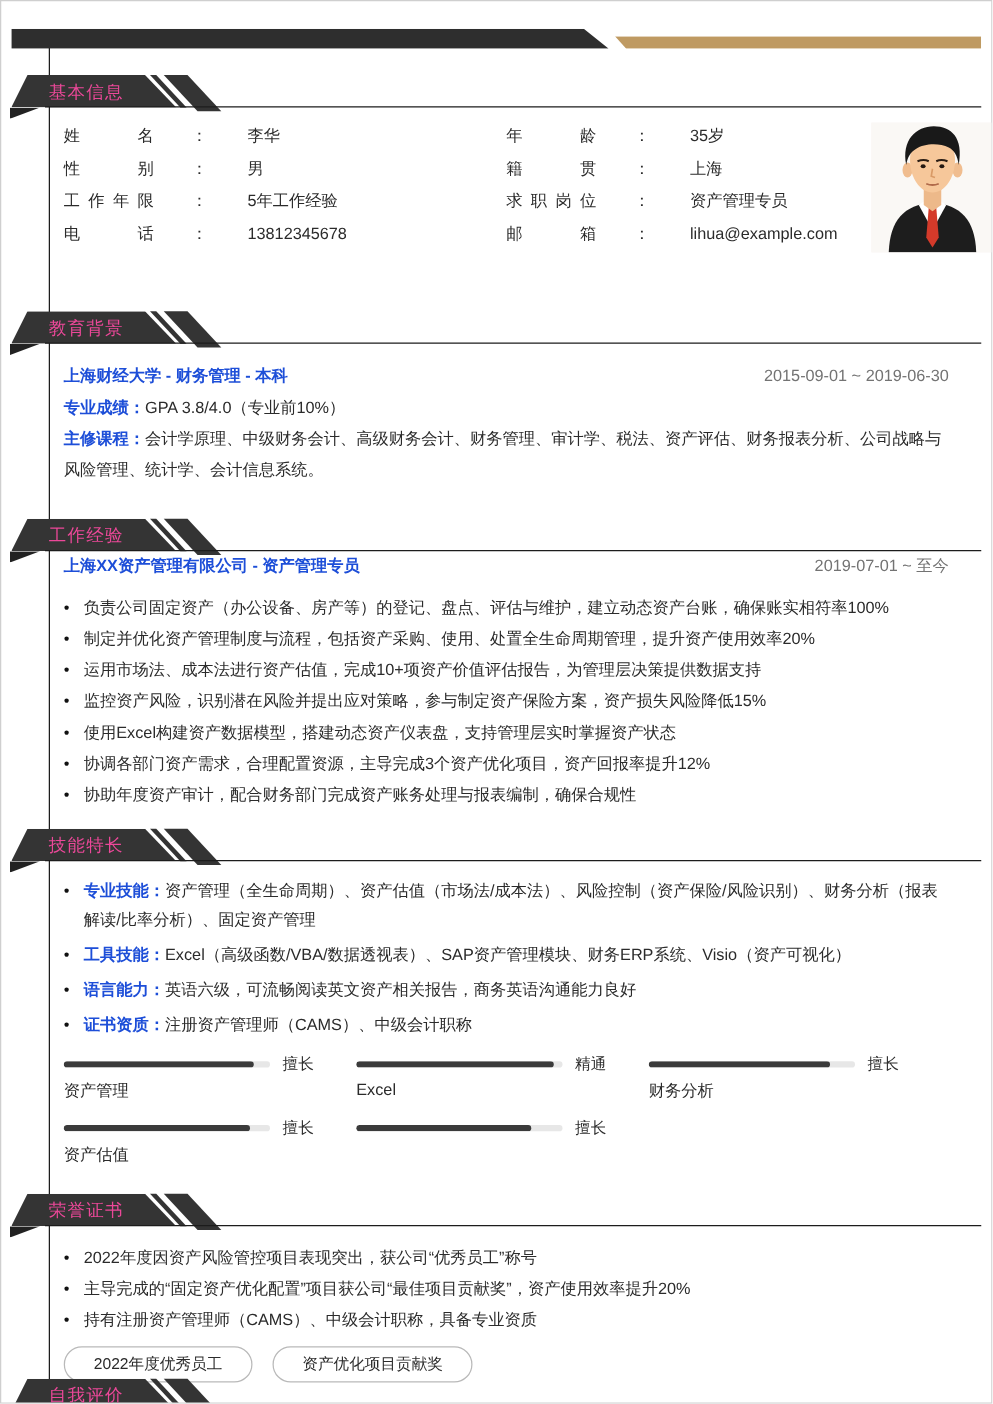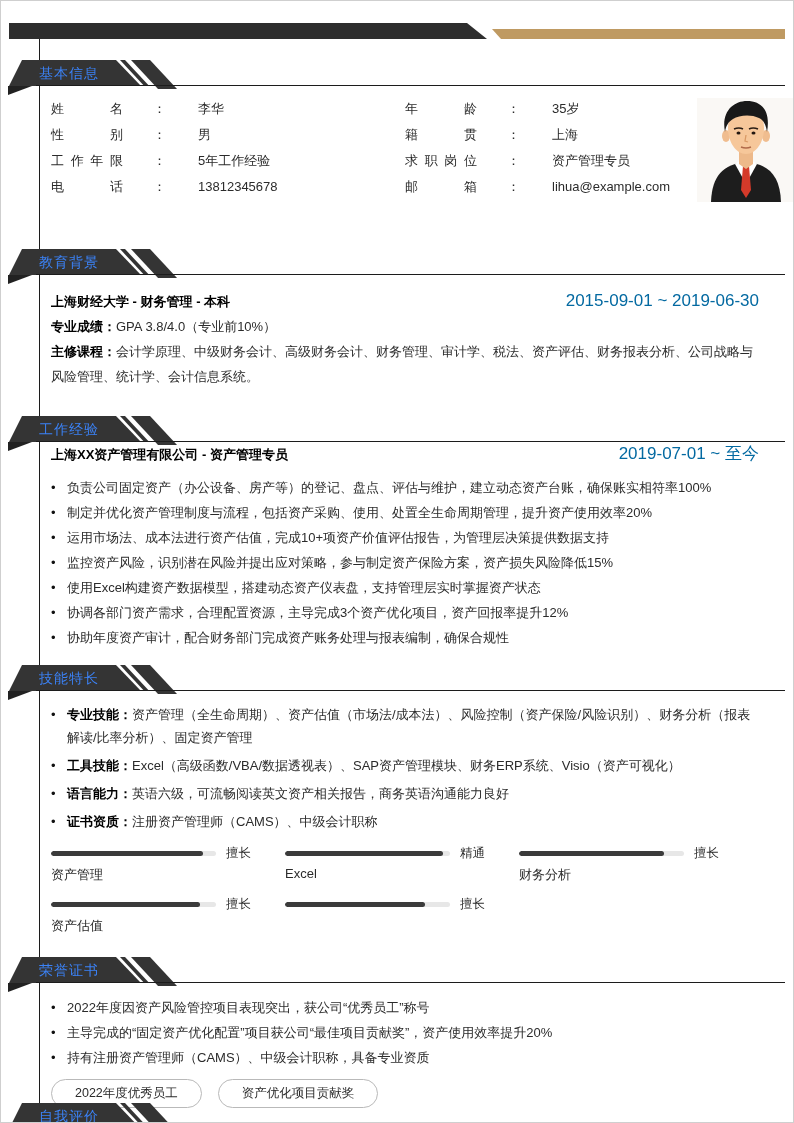--- a/index.html
+++ b/index.html
@@ -11,42 +11,42 @@
   .vline { position:absolute; left:38px; top:36px; width:1px; height:1068px; background:#1c1c1c; z-index:0; }
 
   
   .topbar { position:absolute; top:22px; left:8px; right:8px; height:16px; display:flex; align-items:flex-end; z-index:1; }
   .topbar-dark { width:478px; height:16px; background:#2e2e2e; clip-path:polygon(0 0, calc(100% - 20px) 0, 100% 100%, 0 100%); }
   .topbar-gold { flex:1; height:10px; margin-left:5px; background:#bf9a62; clip-path:polygon(0 0, 100% 0, 100% 100%, 9px 100%); }
 
   
   .sec-h { position:relative; height:26px; z-index:2; }
   .sh-body { position:absolute; left:8px; top:0; width:132px; height:26px; background:#343434; clip-path:polygon(13px 0, 107px 0, 132px 26px, 0 26px); }
-  .sh-title { position:absolute; left:38px; top:0; line-height:26px; color:#3b82f6; font-size:14px; letter-spacing:1px; z-index:3; }
+  .sh-title { position:absolute; left:38px; top:0; line-height:26px; color:#ec4899; font-size:14px; letter-spacing:1px; z-index:3; }
   .sh-s1 { position:absolute; left:119px; top:0; width:5px; height:26px; background:#343434; transform:skewX(43deg); transform-origin:left top; }
   .sh-s2 { position:absolute; left:130px; top:0; width:19px; height:29px; background:#343434; transform:skewX(43deg); transform-origin:left top; }
   .sh-fold { position:absolute; left:7px; top:26px; width:24px; height:9px; background:#222; clip-path:polygon(0 0, 100% 0, 0 100%); }
   .sh-line { position:absolute; left:35px; right:8px; bottom:0; height:0; border-bottom:1.5px solid #1c1c1c; }
 
   .content { position:relative; z-index:1; padding:0 34px 0 50px; }
 
   
   .info-wrap { position:relative; margin-top:10px; }
   .info-cols { display:flex; }
   .info-col { width:365px; }
   .info-row { display:flex; line-height:26px;gap:24px; }
   .f-label { display:inline-block; width:72px; text-align:justify; text-align-last:justify; color:#2b2b2b; }
   .f-colon { margin:0 8px 0 6px; }
   .f-value { color:#2b2b2b; }
   .photo { position:absolute; right:-2px; top:2px; width:98px; height:104px; background:#faf8f5; overflow:hidden; }
 
   
   .line-head { display:flex; justify-content:space-between; align-items:baseline; line-height:24px; }
-  .bold { font-weight:bold; color:#000000; }
-  .date { font-size:17px; color:#0369a1; }
+  .bold { font-weight:bold; color:#1d4ed8; }
+  .date { font-size:13px; color:#737373; }
   .para { line-height:25px; }
   .bullets { margin-top:8px; }
   .bullet { display:flex; line-height:25px; }
   .bullet .dot { width:16px; flex:0 0 16px; color:#111; }
   .bullet .btext { flex:1; }
   .bullet.sp { margin-bottom:5px; line-height:23px; }
 
   
   .bars { display:grid; grid-template-columns:218px 218px 218px; column-gap:0; row-gap:18px; margin-top:16px;gap:16px; }
   .bar-item { width:218px; }

